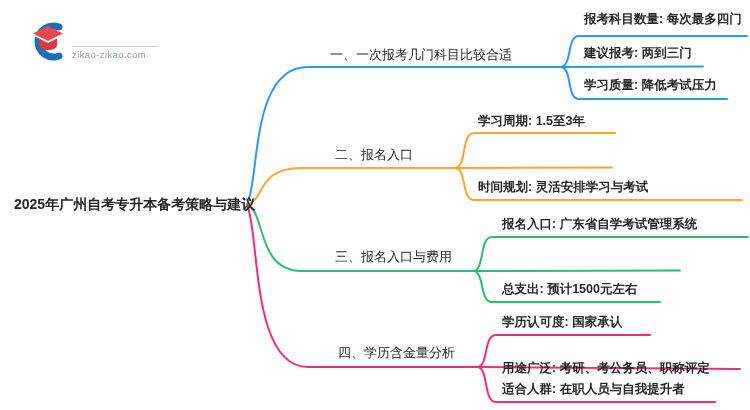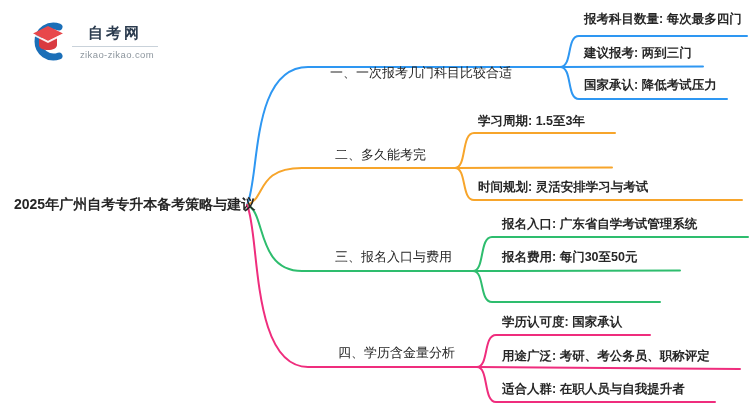--- a/index.html
+++ b/index.html
@@ -24,21 +24,21 @@
   .logo{position:absolute;left:28px;top:18px;width:130px;height:48px;}
   .logo-icon{position:absolute;left:0;top:2px;width:40px;height:42px;}
   .logo-title{
     position:absolute;left:48px;top:6px;width:78px;
     font-size:15px;font-weight:700;color:#2b3b4e;
     letter-spacing:3px;text-align:center;
   }
   .logo-divider{position:absolute;left:44px;top:28px;width:86px;height:1px;background:#c9d2da;}
   .logo-domain{
     position:absolute;left:44px;top:31px;width:90px;
-    font-size:9.5px;color:#8d969e;text-align:center;letter-spacing:0.4px;
+    font-size:9.5px;color:#8d969e;letter-spacing:0.4px;
   }
 </style>
 </head>
 <body>
 
 <div class="canvas">
 
   <svg class="links" width="750" height="410" viewBox="0 0 750 410" fill="none" stroke-width="2" stroke-linecap="round">
 
     <g>
@@ -70,38 +70,37 @@
     </g>
   </svg>
 
   <div class="logo">
     <svg class="logo-icon" viewBox="0 0 40 42">
       <path d="M31,7 A15.5,15.5 0 1 0 31,36" stroke="#1b6fb8" stroke-width="7" fill="none" stroke-linecap="round"></path>
       <path d="M20,6 L35,13.5 L20,21 L5,13.5 Z" fill="#e8474b"></path>
       <path d="M11,17 L11,25 C11,28 15,30 20,30 C25,30 29,28 29,25 L29,17 L20,21.5 Z" fill="#d93a40"></path>
       <path d="M20,21 L35,13.5 L35,15.5 L20,23 L5,15.5 L5,13.5 Z" fill="#ffffff" opacity="0.9"></path>
     </svg>
-    <div class="logo-title">自考网</div>
     <div class="logo-divider"></div>
     <div class="logo-domain">zikao-zikao.com</div>
   </div>
 
   <div class="label root-label" style="left:14px;top:196px;">2025年广州自考专升本备考策略与建议</div>
 
-  <div class="label branch-label" style="left:330px;top:47px;margin-top:18px;">一、一次报考几门科目比较合适</div>
+  <div class="label branch-label" style="left:330px;top:47px;">一、一次报考几门科目比较合适</div>
   <div class="label child-label" style="left:584px;top:11px;">报考科目数量: 每次最多四门</div>
   <div class="label child-label" style="left:584px;top:45px;">建议报考: 两到三门</div>
-  <div class="label child-label" style="left:584px;top:77px;">国家承认: 降低考试压力</div>
+  <div class="label child-label" style="left:584px;top:77px;">学习质量: 降低考试压力</div>
 
-  <div class="label branch-label" style="left:335px;top:147px;">二、多久能考完</div>
+  <div class="label branch-label" style="left:335px;top:147px;">二、报名入口</div>
   <div class="label child-label" style="left:478px;top:113px;">学习周期: 1.5至3年</div>
   <div class="label child-label" style="left:478px;top:179px;">时间规划: 灵活安排学习与考试</div>
 
   <div class="label branch-label" style="left:335px;top:249px;">三、报名入口与费用</div>
   <div class="label child-label" style="left:502px;top:216px;">报名入口: 广东省自学考试管理系统</div>
-  <div class="label child-label" style="left:502px;top:249px;">报名费用: 每门30至50元</div>
+  <div class="label child-label" style="left:502px;top:281px;">总支出: 预计1500元左右</div>
 
   <div class="label branch-label" style="left:338px;top:345px;">四、学历含金量分析</div>
   <div class="label child-label" style="left:502px;top:314px;">学历认可度: 国家承认</div>
-  <div class="label child-label" style="left:502px;top:348px;">用途广泛: 考研、考公务员、职称评定</div>
+  <div class="label child-label" style="left:502px;top:360px;">用途广泛: 考研、考公务员、职称评定</div>
   <div class="label child-label" style="left:502px;top:381px;text-align:right;">适合人群: 在职人员与自我提升者</div>
 
 </div>
 
 </body></html>

